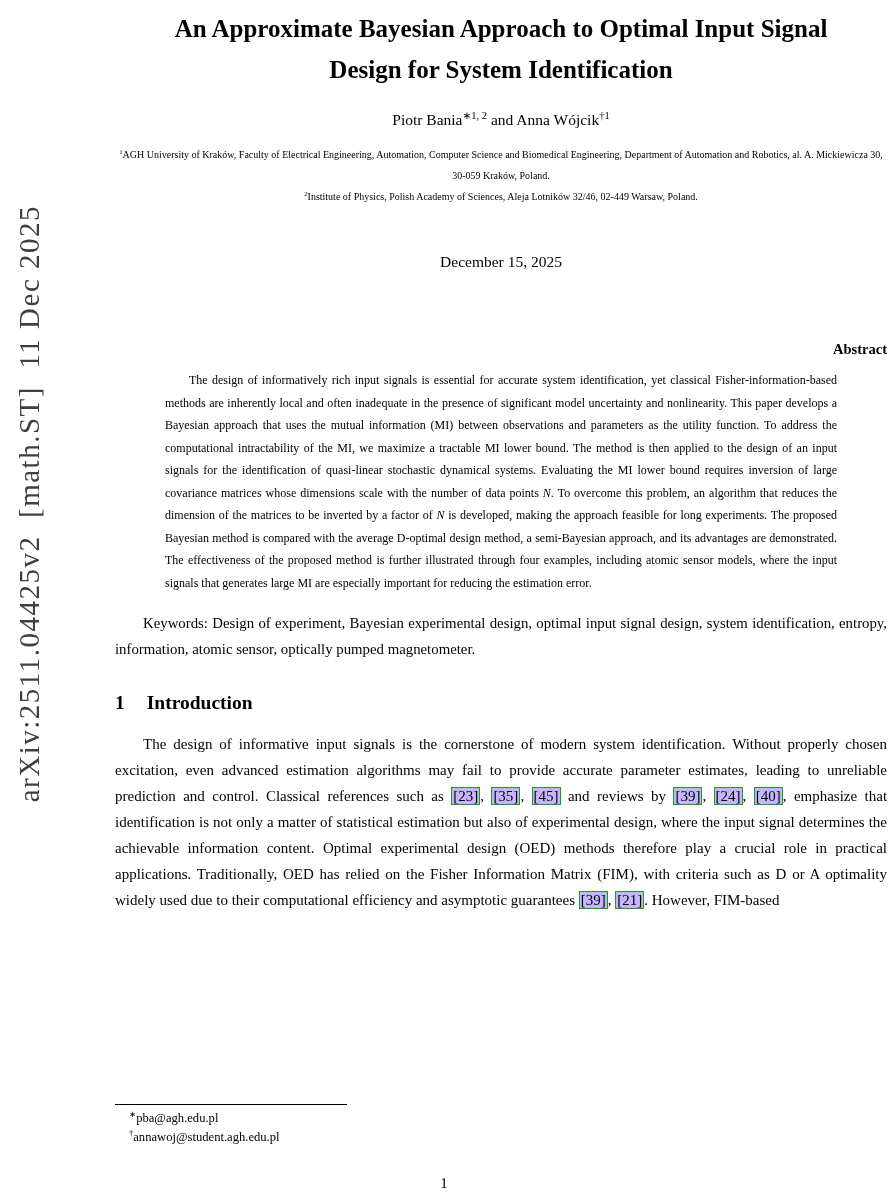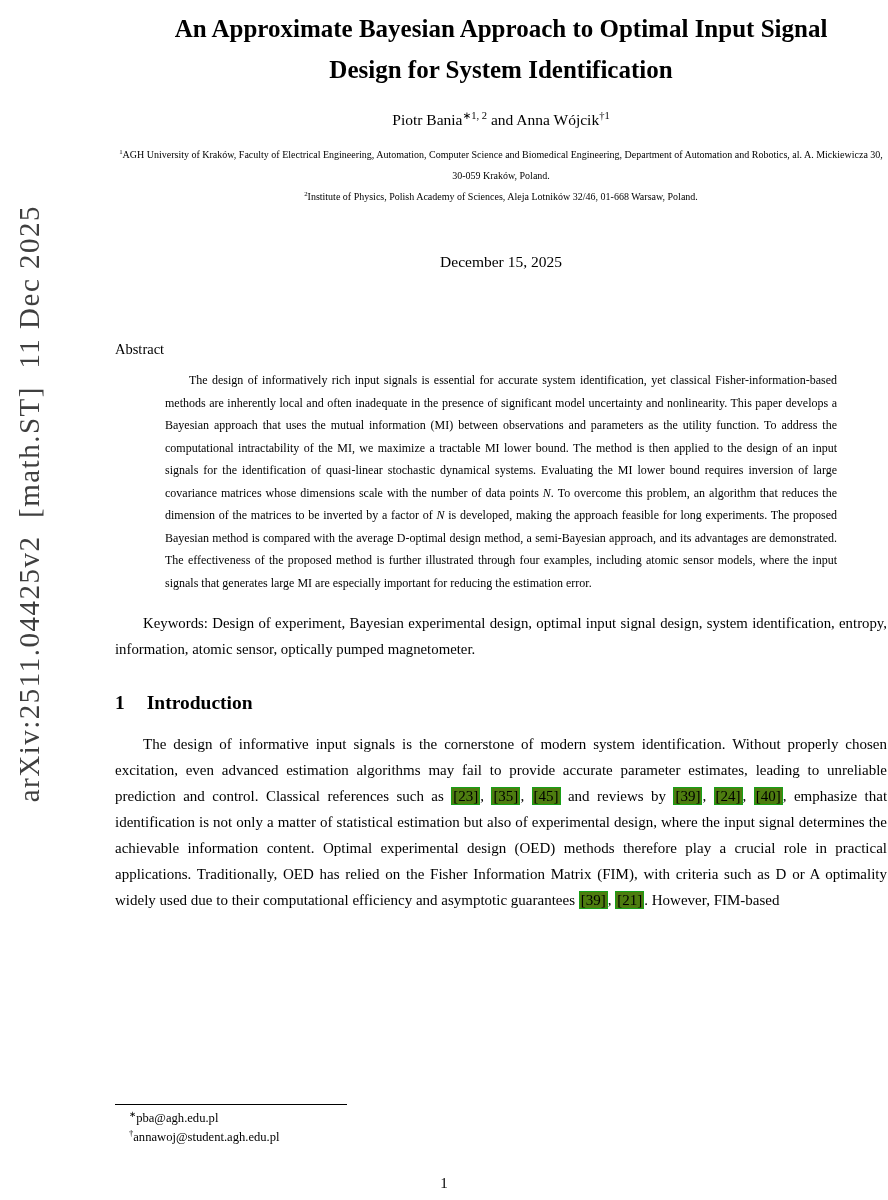--- a/index.html
+++ b/index.html
@@ -50,23 +50,23 @@
     font-size: 10px;
     line-height: 21px;
   }
   .date {
     margin-top: 46px;
     text-align: center;
     font-size: 15.5px;
   }
   .abstract-heading {
     margin-top: 70px;
-    text-align: left;
+    text-align: right;
     font-size: 14.5px;
-    font-weight: normal;
+    font-weight: bold;
   }
   .abstract-body {
     margin: 11px auto 0;
     width: 672px;
     font-size: 12px;
     line-height: 22.5px;
     text-align: justify;
     text-indent: 24px;
   }
   .keywords {
@@ -84,21 +84,21 @@
   }
   .sec-num { margin-right: 22px; }
   .intro {
     margin: 17px 0 0;
     font-size: 15px;
     line-height: 26px;
     text-align: justify;
     text-indent: 28px;
   }
   .cite {
-    background: #4d7c0f;
+    background: #c4b5fd;
     border: 1px solid #17a017;
     padding: 0 1px;
     cursor: pointer;
   }
   .italic { font-style: italic; }
   sup { font-size: 68%; line-height: 0; }
   .footnote-area {
     position: absolute;
     left: 115px;
     top: 1104px;
@@ -134,21 +134,21 @@
 
     <h1 class="title">
       <span class="tline">An Approximate Bayesian Approach to Optimal Input Signal</span>
       <span class="tline">Design for System Identification</span>
     </h1>
 
     <div class="authors"><span>Piotr Bania</span><sup>∗1, 2</sup><span> and Anna Wójcik</span><sup>†1</sup></div>
 
     <div class="affiliations">
       <div><sup>1</sup><span>AGH University of Kraków, Faculty of Electrical Engineering, Automation, Computer Science and Biomedical Engineering, Department of Automation and Robotics, al. A. Mickiewicza 30, 30-059 Kraków, Poland.</span></div>
-      <div><sup>2</sup><span>Institute of Physics, Polish Academy of Sciences, Aleja Lotników 32/46, 01-668 Warsaw, Poland.</span></div>
+      <div><sup>2</sup><span>Institute of Physics, Polish Academy of Sciences, Aleja Lotników 32/46, 02-449 Warsaw, Poland.</span></div>
     </div>
 
     <div class="date">December 15, 2025</div>
 
     <div class="abstract-heading">Abstract</div>
 
     <p class="abstract-body"><span>The design of informatively rich input signals is essential for accurate system identification, yet classical Fisher-information-based methods are inherently local and often inadequate in the presence of significant model uncertainty and nonlinearity. This paper develops a Bayesian approach that uses the mutual information (MI) between observations and parameters as the utility function. To address the computational intractability of the MI, we maximize a tractable MI lower bound. The method is then applied to the design of an input signals for the identification of quasi-linear stochastic dynamical systems. Evaluating the MI lower bound requires inversion of large covariance matrices whose dimensions scale with the number of data points </span><span class="italic">N</span><span>. To overcome this problem, an algorithm that reduces the dimension of the matrices to be inverted by a factor of </span><span class="italic">N</span><span> is developed, making the approach feasible for long experiments. The proposed Bayesian method is compared with the average D-optimal design method, a semi-Bayesian approach, and its advantages are demonstrated. The effectiveness of the proposed method is further illustrated through four examples, including atomic sensor models, where the input signals that generates large MI are especially important for reducing the estimation error.</span></p>
 
     <p class="keywords"><span class="bold">Keywords: </span><span>Design of experiment, Bayesian experimental design, optimal input signal design, system identification, entropy, information, atomic sensor, optically pumped magnetometer.</span></p>
 

